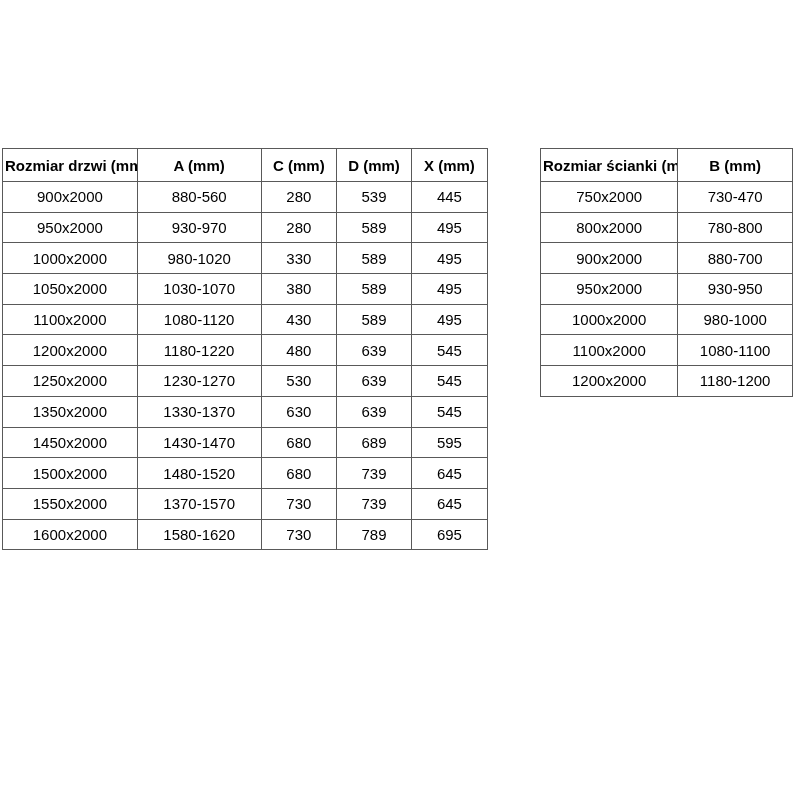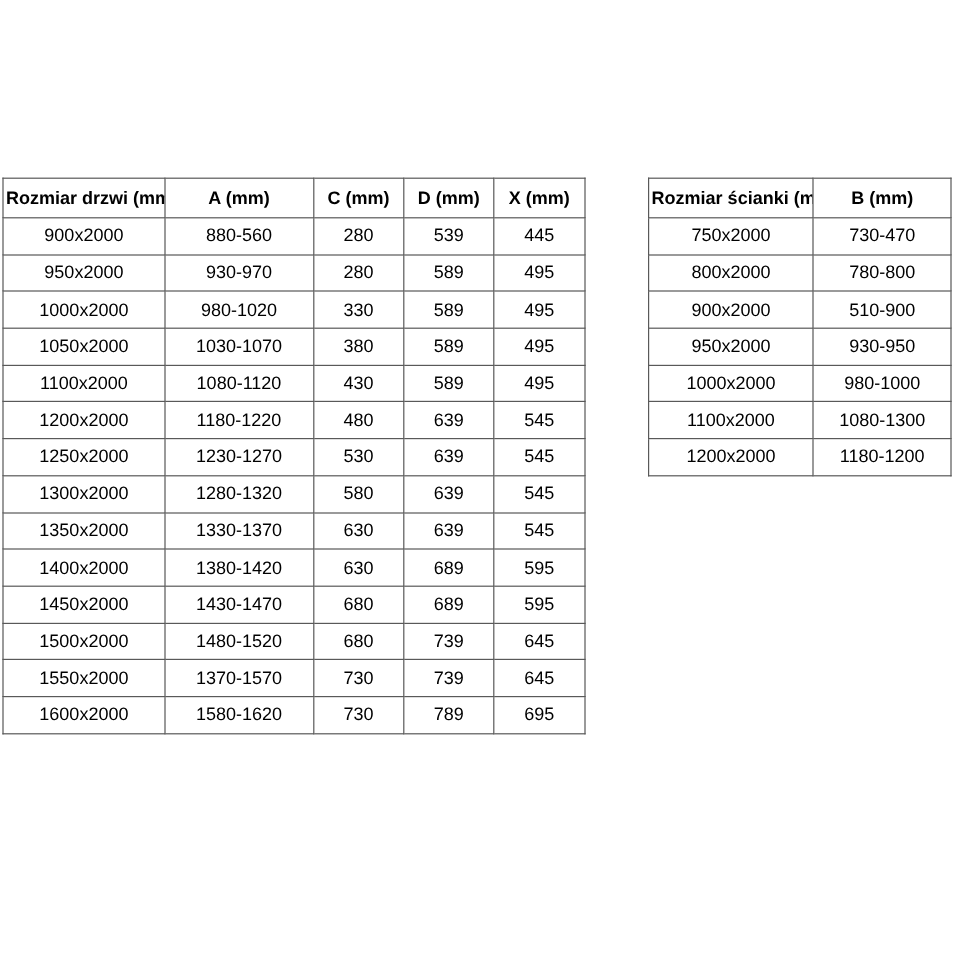--- a/index.html
+++ b/index.html
@@ -127,39 +127,25 @@
           <td>545</td>
         </tr>
         <tr>
           <td>1250x2000</td>
           <td>1230-1270</td>
           <td>530</td>
           <td>639</td>
           <td>545</td>
         </tr>
         <tr>
-          <td>1300x2000</td>
-          <td>1280-1320</td>
-          <td>580</td>
-          <td>639</td>
-          <td>545</td>
-        </tr>
-        <tr>
           <td>1350x2000</td>
           <td>1330-1370</td>
           <td>630</td>
           <td>639</td>
           <td>545</td>
-        </tr>
-        <tr>
-          <td>1400x2000</td>
-          <td>1380-1420</td>
-          <td>630</td>
-          <td>689</td>
-          <td>595</td>
         </tr>
         <tr>
           <td>1450x2000</td>
           <td>1430-1470</td>
           <td>680</td>
           <td>689</td>
           <td>595</td>
         </tr>
         <tr>
           <td>1500x2000</td>
@@ -200,33 +186,33 @@
         <tr>
           <td>750x2000</td>
           <td>730-470</td>
         </tr>
         <tr>
           <td>800x2000</td>
           <td>780-800</td>
         </tr>
         <tr>
           <td>900x2000</td>
-          <td>510-900</td>
+          <td>880-700</td>
         </tr>
         <tr>
           <td>950x2000</td>
           <td>930-950</td>
         </tr>
         <tr>
           <td>1000x2000</td>
           <td>980-1000</td>
         </tr>
         <tr>
           <td>1100x2000</td>
-          <td>1080-1300</td>
+          <td>1080-1100</td>
         </tr>
         <tr>
           <td>1200x2000</td>
           <td>1180-1200</td>
         </tr>
       </tbody>
   </table>
 
 </div>
 

